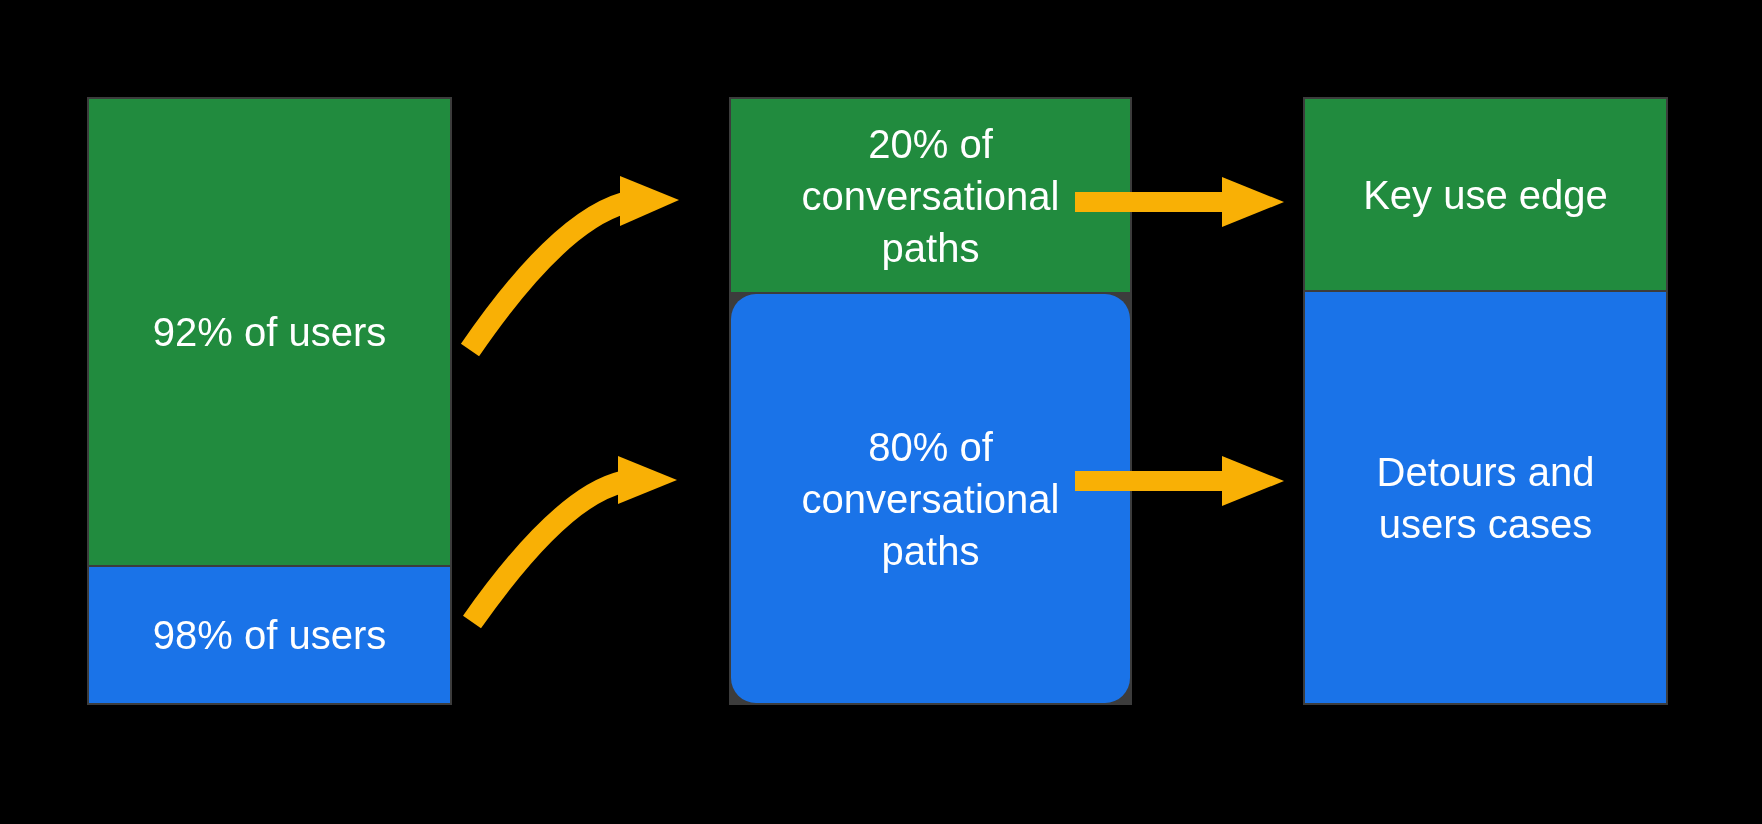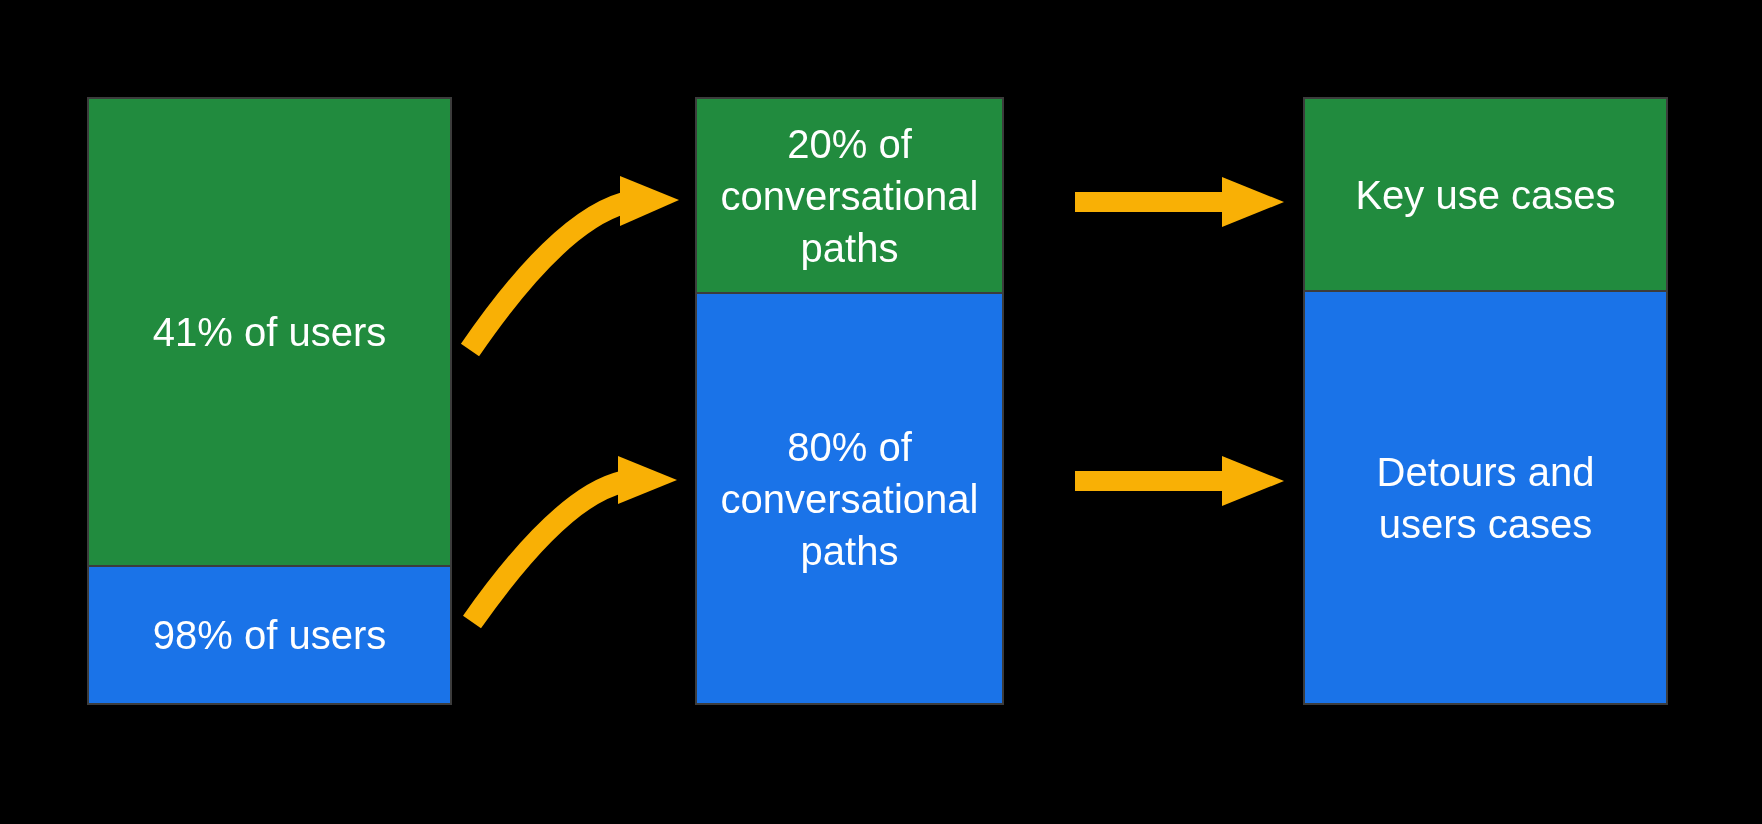--- a/index.html
+++ b/index.html
@@ -24,21 +24,21 @@
     position: absolute;
     top: 97px;
     height: 608px;
     display: flex;
     flex-direction: column;
     background: var(--border);
     padding: 2px;
     gap: 2px;
   }
   .bar-users    { left: 87px;   width: 365px; }
-  .bar-paths    { left: 695px;  width: 309px; }
+  .bar-paths    { left: 729px;  width: 403px; }
   .bar-outcomes { left: 1303px; width: 365px; }
   .segment {
     display: flex;
     align-items: center;
     justify-content: center;
     overflow: hidden;
   }
   .segment.green { background: var(--green); }
   .segment.blue  { background: var(--blue); }
   .seg-label {
@@ -46,36 +46,36 @@
     font-size: 40px;
     line-height: 52px;
     text-align: center;
     white-space: pre-line;
     padding: 0 6px;
   }
   
   .bar-users    .segment.green { height: 466px; }
   .bar-users    .segment.blue  { flex: 1; }
   .bar-paths    .segment.green { height: 193px; }
-  .bar-paths    .segment.blue  { flex: 1; }
+  .bar-paths    .segment.blue  { flex: 1; border-radius: 25px; }
   .bar-outcomes .segment.green { height: 191px; }
   .bar-outcomes .segment.blue  { flex: 1; }
 
   svg.arrow { position: absolute; overflow: visible; }
   svg.arrow path   { stroke: var(--yellow); stroke-width: 22px; fill: none; }
   svg.arrow polygon, svg.arrow rect { fill: var(--yellow); }
 </style>
 </head>
 <body>
 
 <div class="stage">
 
   <div class="bar bar-users">
     <div class="segment green">
-      <div class="seg-label">41% of users</div>
+      <div class="seg-label">92% of users</div>
     </div>
     <div class="segment blue">
       <div class="seg-label">98% of users</div>
     </div>
   </div>
 
   <div class="bar bar-paths">
     <div class="segment green">
       <div class="seg-label">20% of
 conversational
@@ -83,21 +83,21 @@
     </div>
     <div class="segment blue">
       <div class="seg-label">80% of
 conversational
 paths</div>
     </div>
   </div>
 
   <div class="bar bar-outcomes">
     <div class="segment green">
-      <div class="seg-label">Key use cases</div>
+      <div class="seg-label">Key use edge</div>
     </div>
     <div class="segment blue">
       <div class="seg-label">Detours and
 users cases</div>
     </div>
   </div>
 
   <svg class="arrow" style="left:440px; top:170px;" width="250" height="190" viewBox="440 170 250 190">
     <path d="M 470 350 Q 558 222 624 203"></path>
     <polygon points="620,176 679,200 620,226"></polygon>

